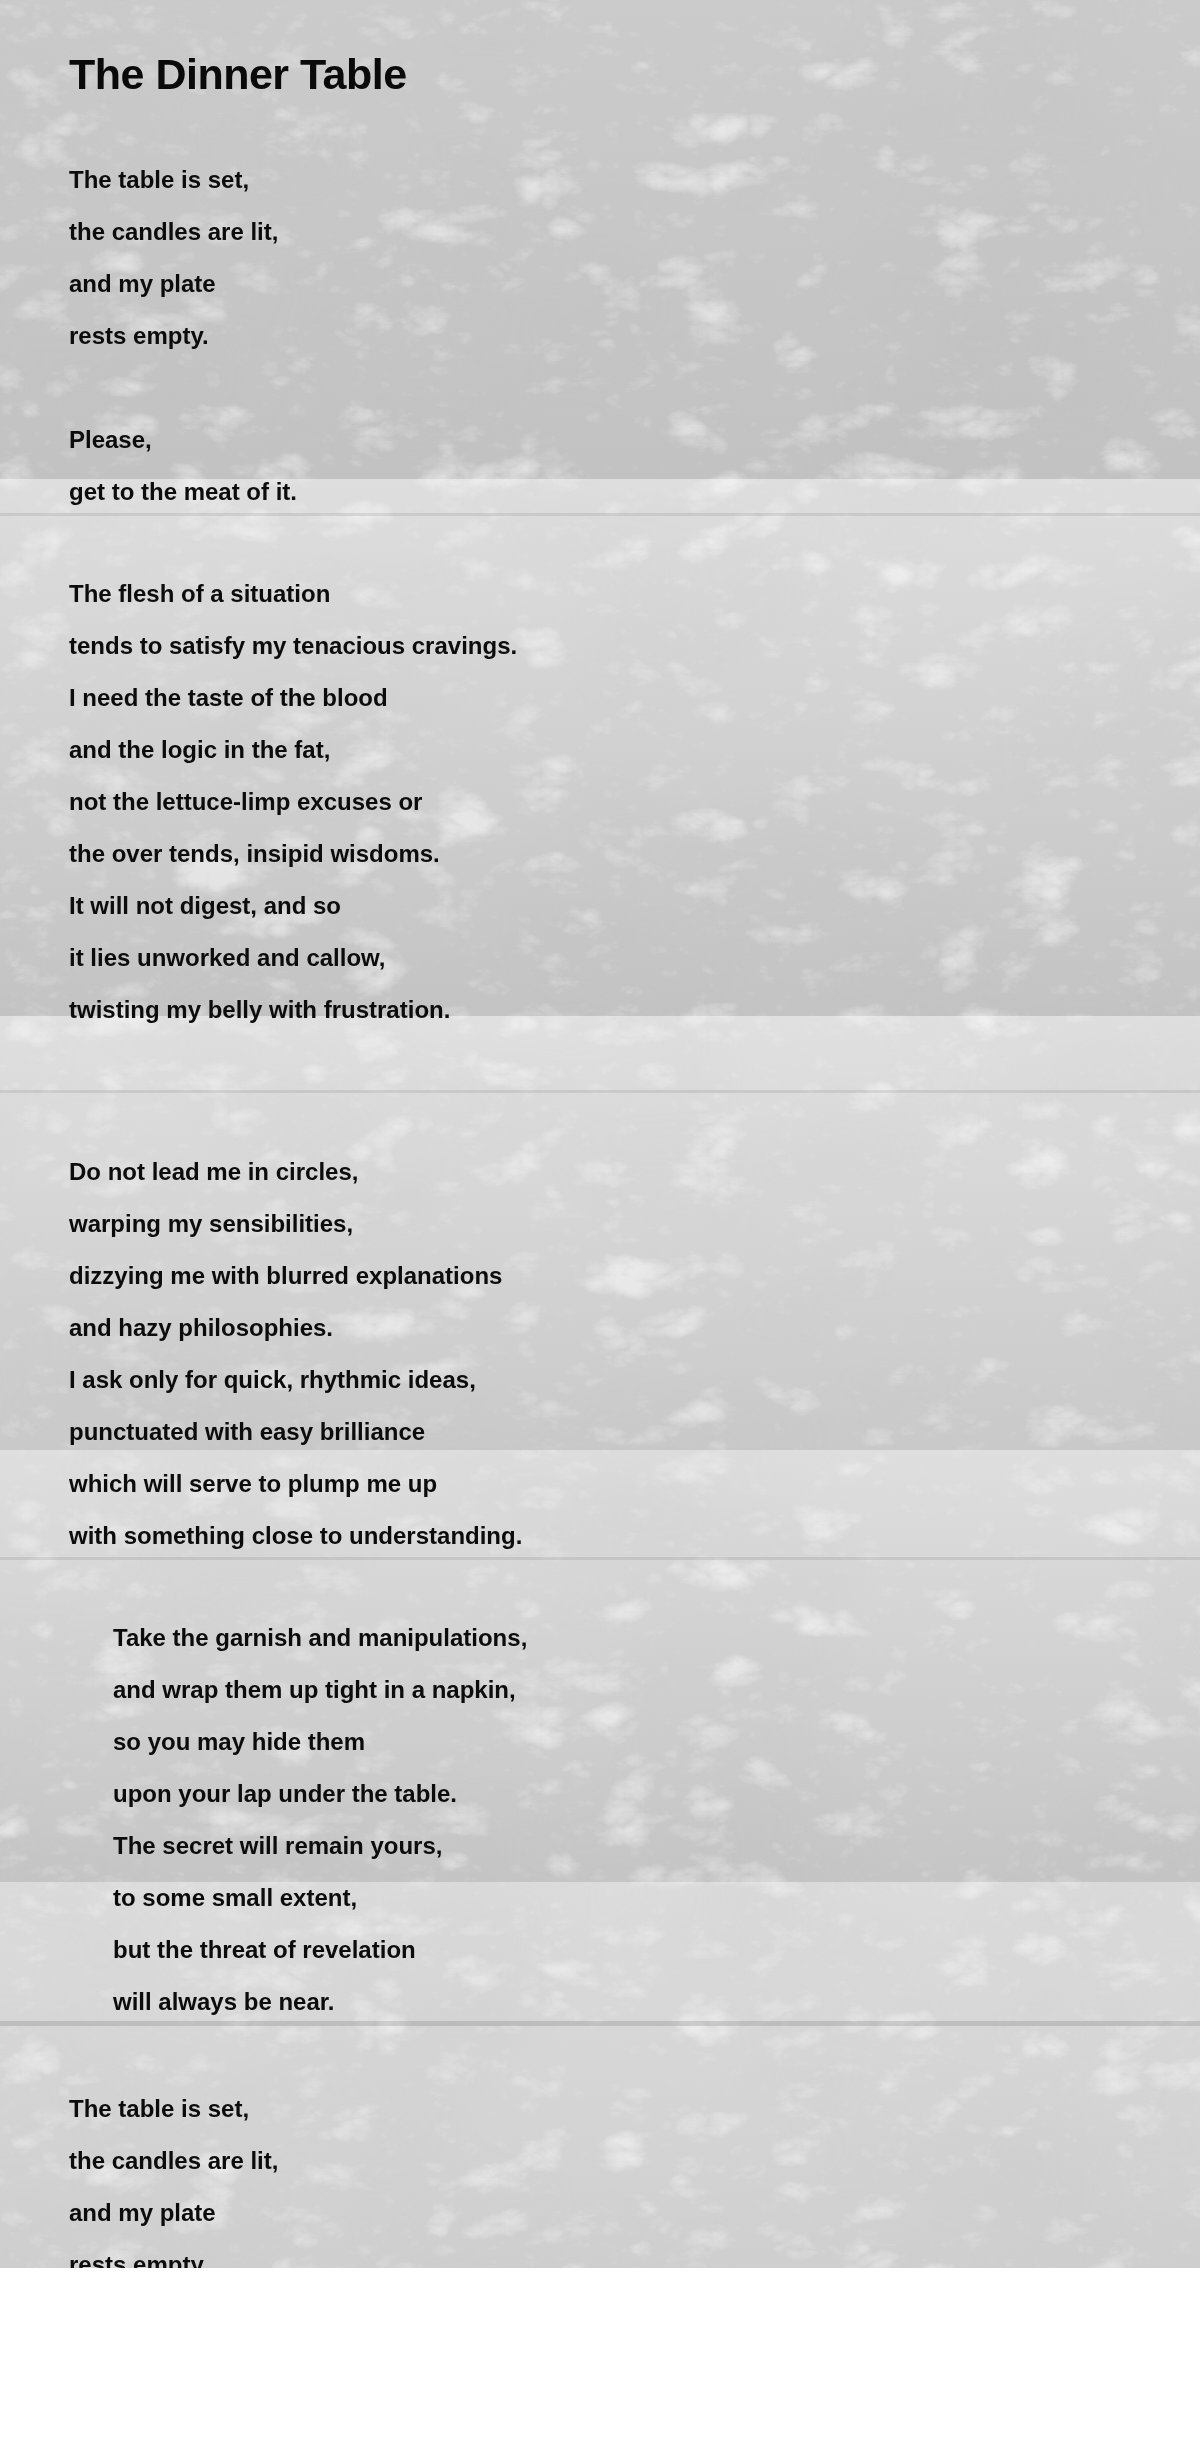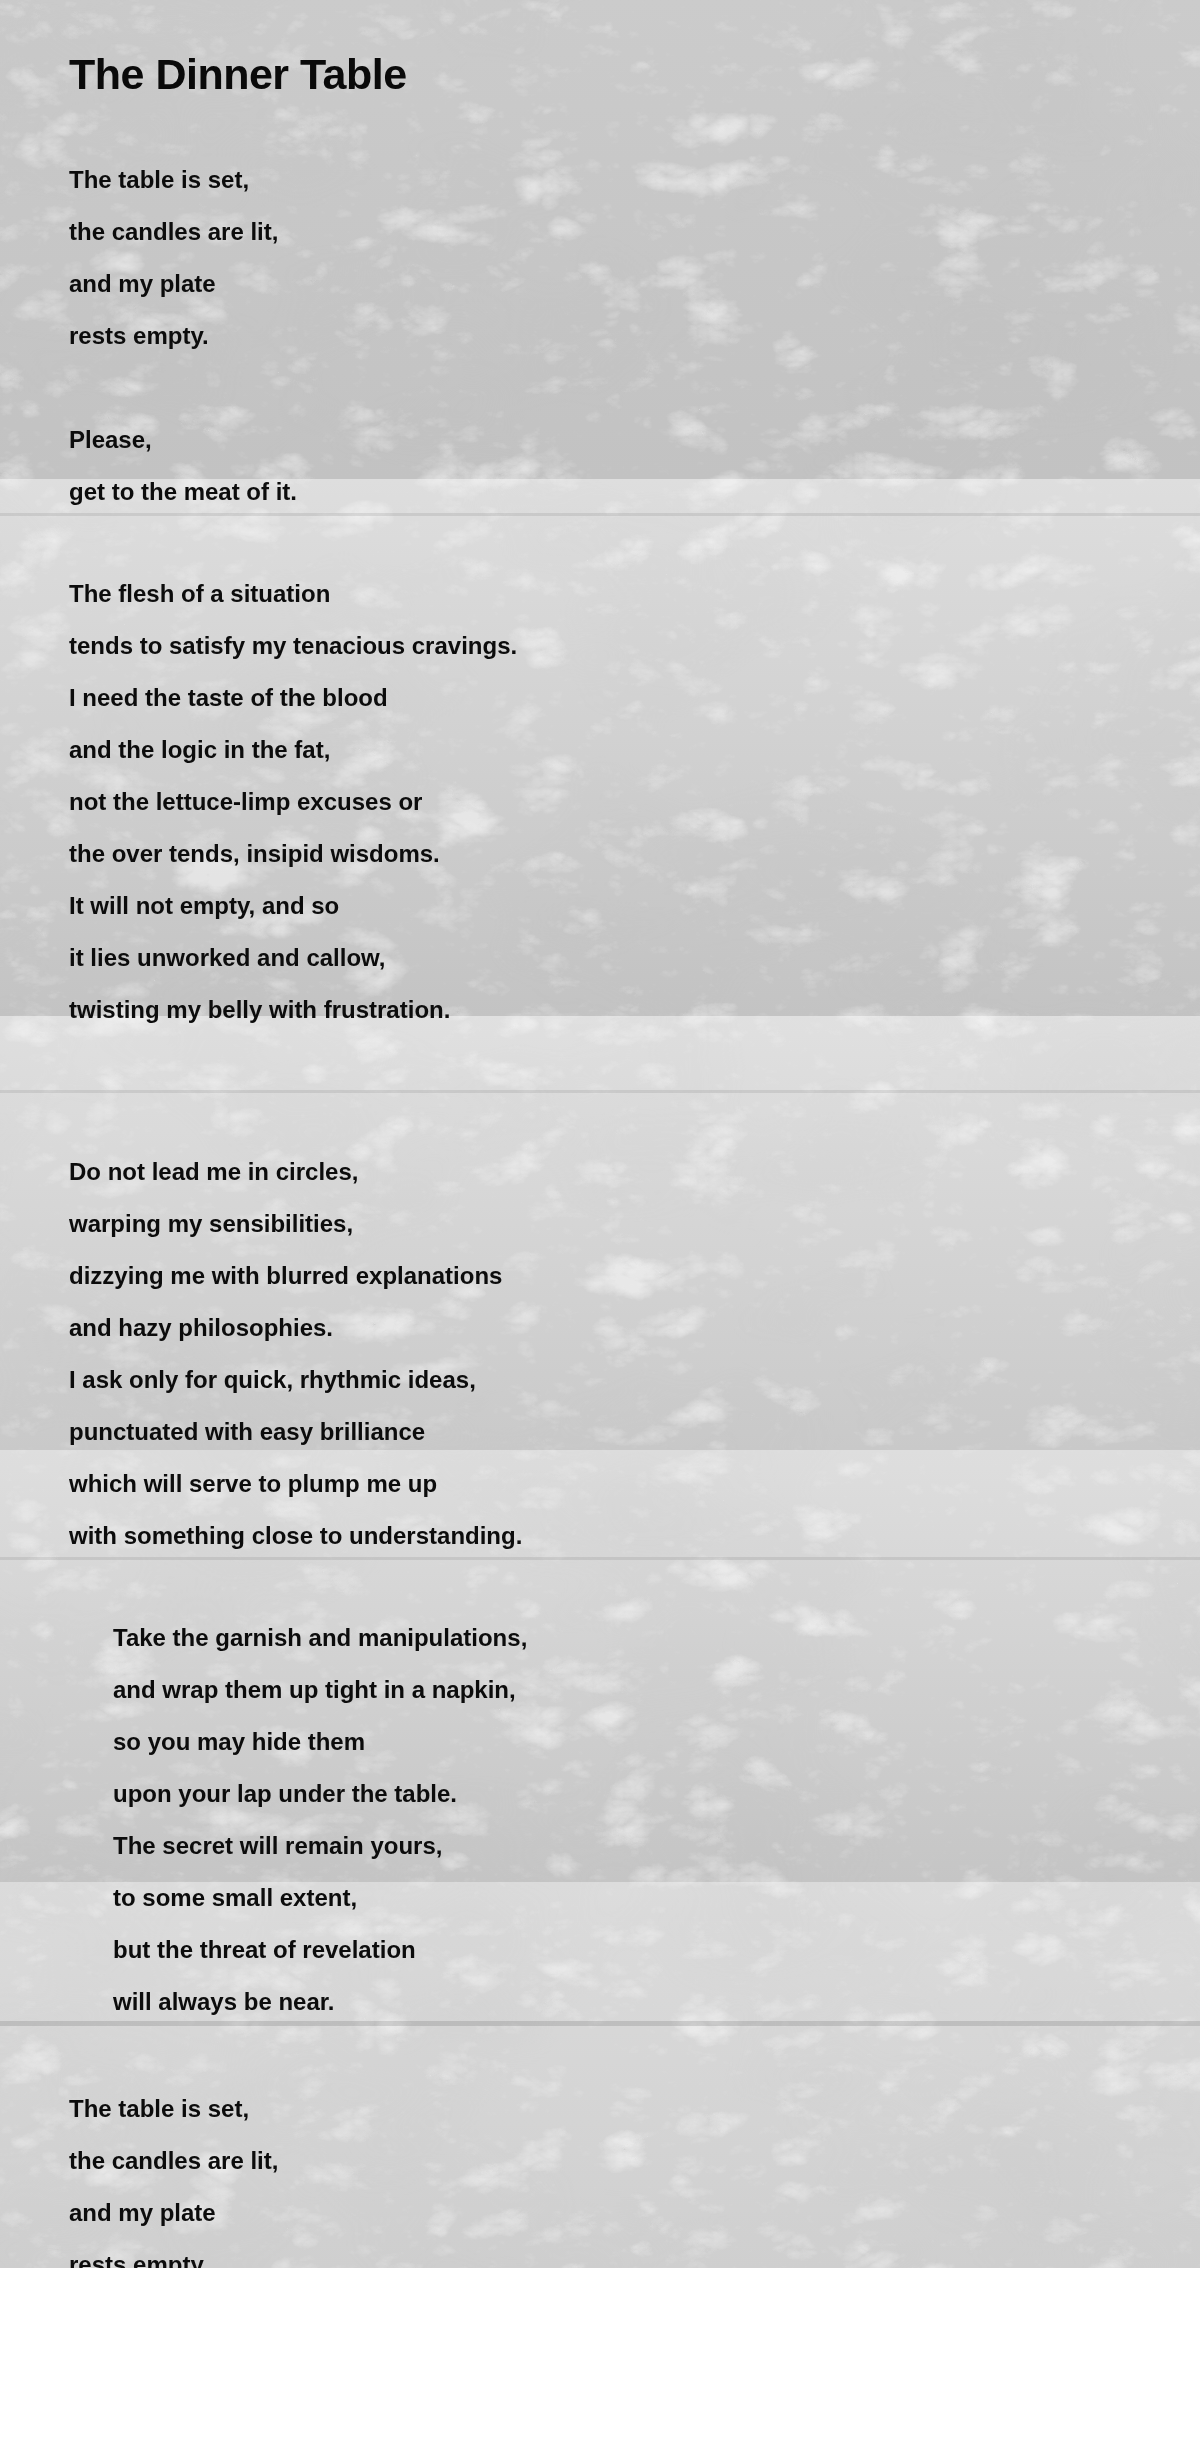--- a/index.html
+++ b/index.html
@@ -136,21 +136,21 @@
         <div class="line">Please,</div>
         <div class="line">get to the meat of it.</div>
       </div>
       <div class="stanza stanza-2">
         <div class="line">The flesh of a situation</div>
         <div class="line">tends to satisfy my tenacious cravings.</div>
         <div class="line">I need the taste of the blood</div>
         <div class="line">and the logic in the fat,</div>
         <div class="line">not the lettuce-limp excuses or</div>
         <div class="line">the over tends, insipid wisdoms.</div>
-        <div class="line">It will not empty, and so</div>
+        <div class="line">It will not digest, and so</div>
         <div class="line">it lies unworked and callow,</div>
         <div class="line">twisting my belly with frustration.</div>
       </div>
       <div class="stanza stanza-3">
         <div class="line">Do not lead me in circles,</div>
         <div class="line">warping my sensibilities,</div>
         <div class="line">dizzying me with blurred explanations</div>
         <div class="line">and hazy philosophies.</div>
         <div class="line">I ask only for quick, rhythmic ideas,</div>
         <div class="line">punctuated with easy brilliance</div>

